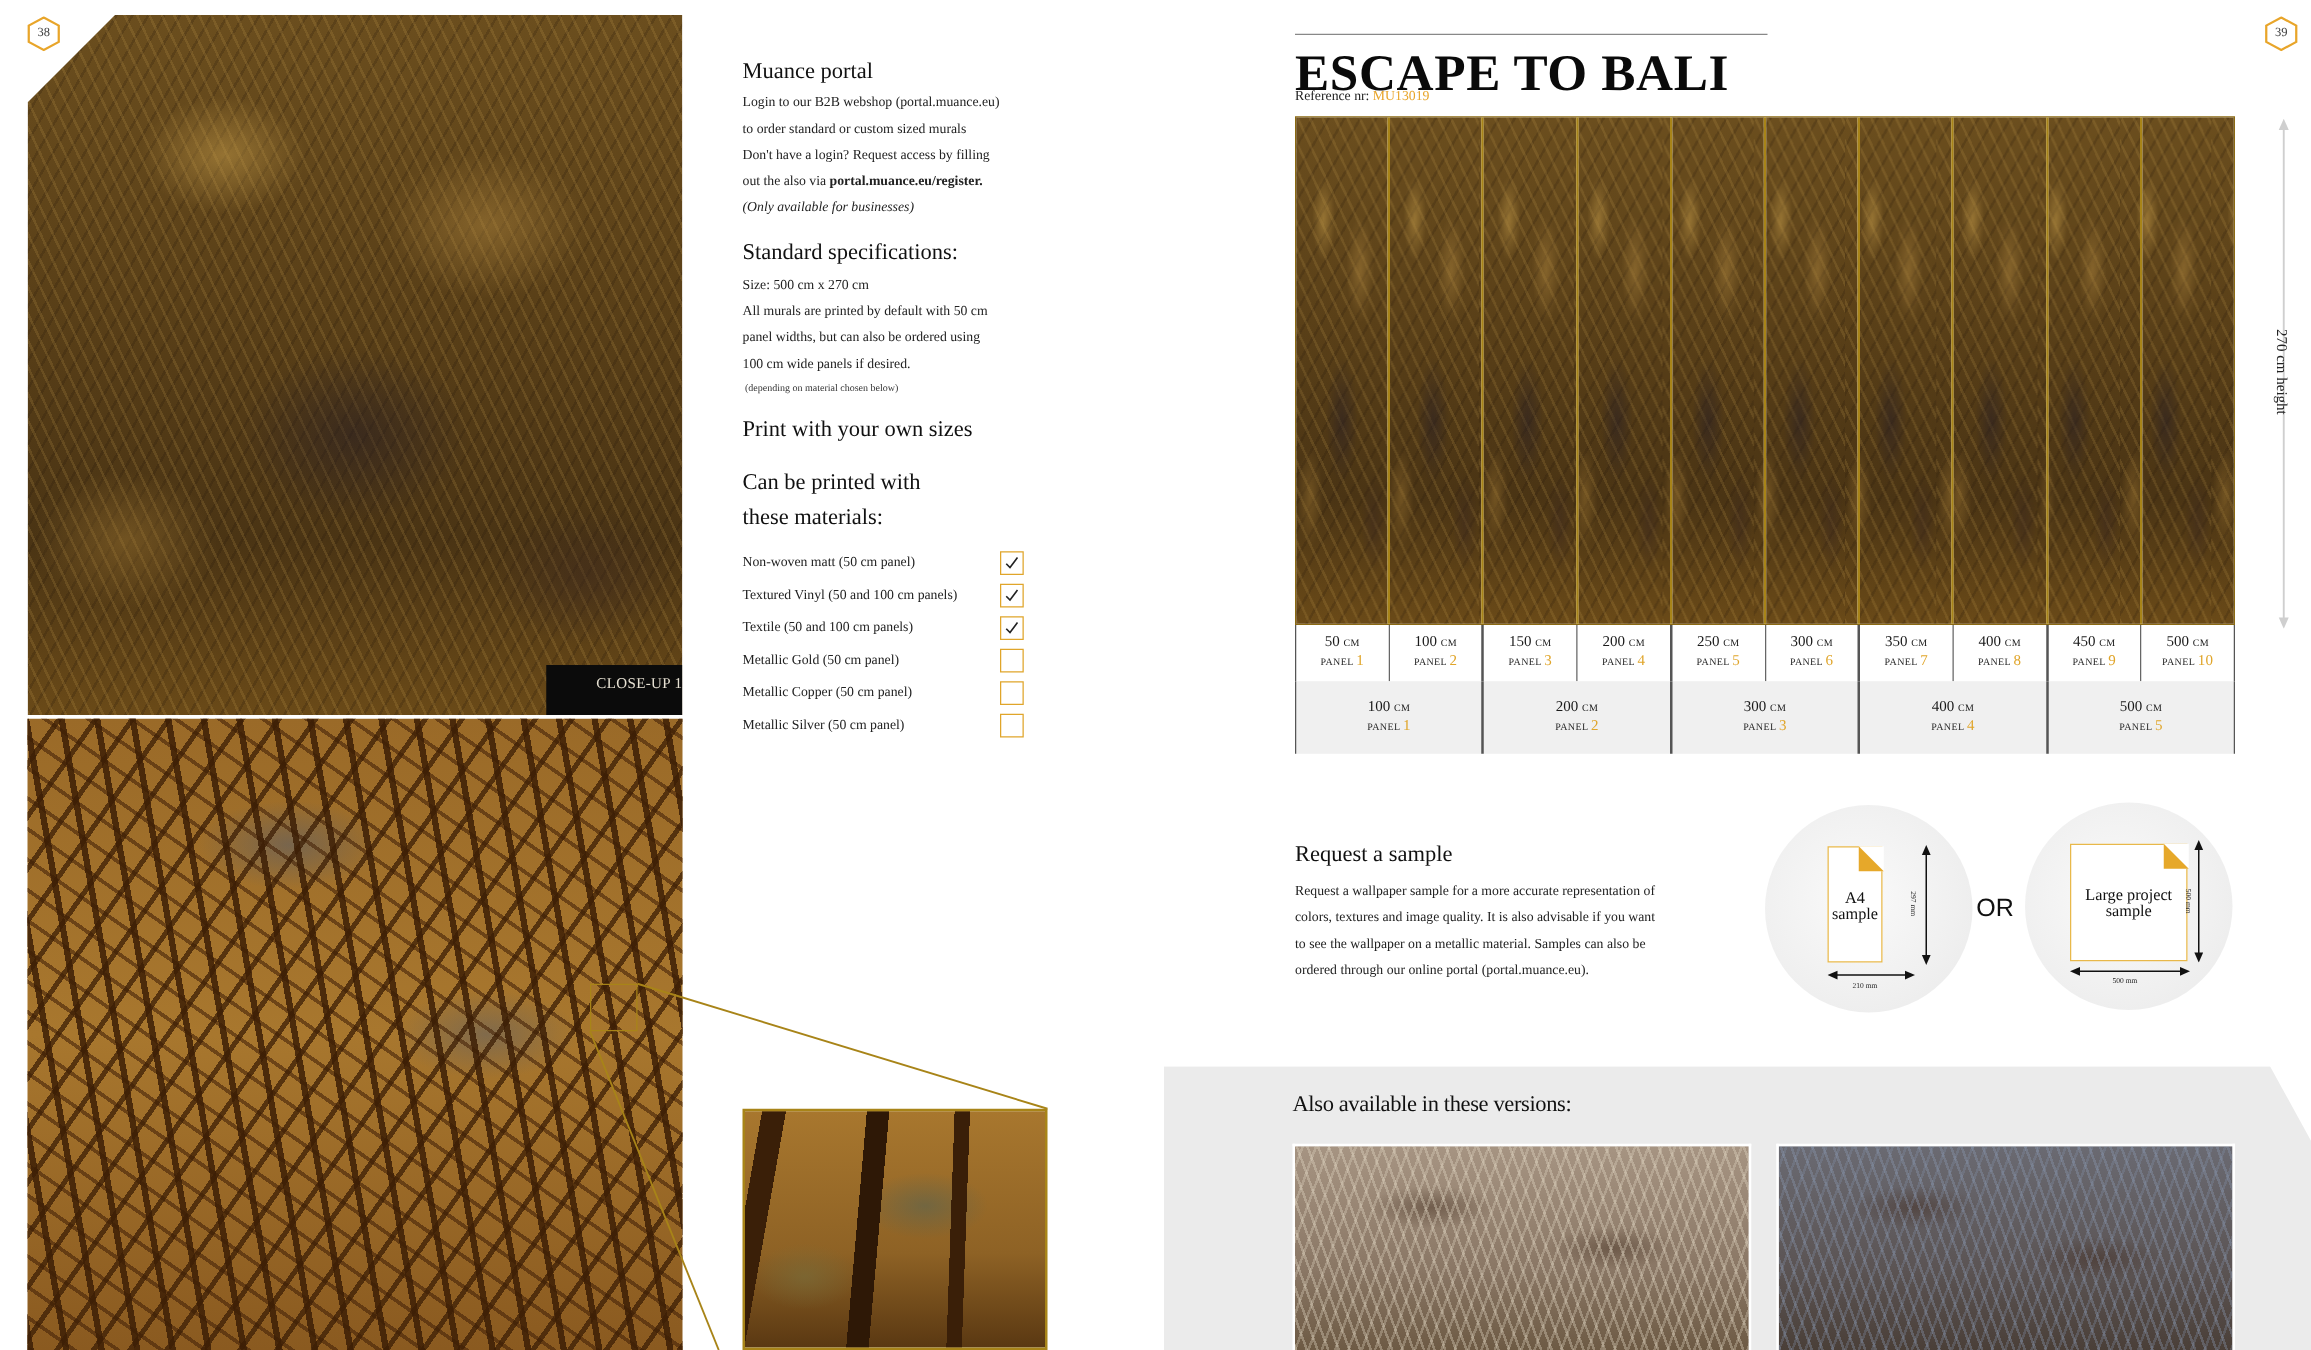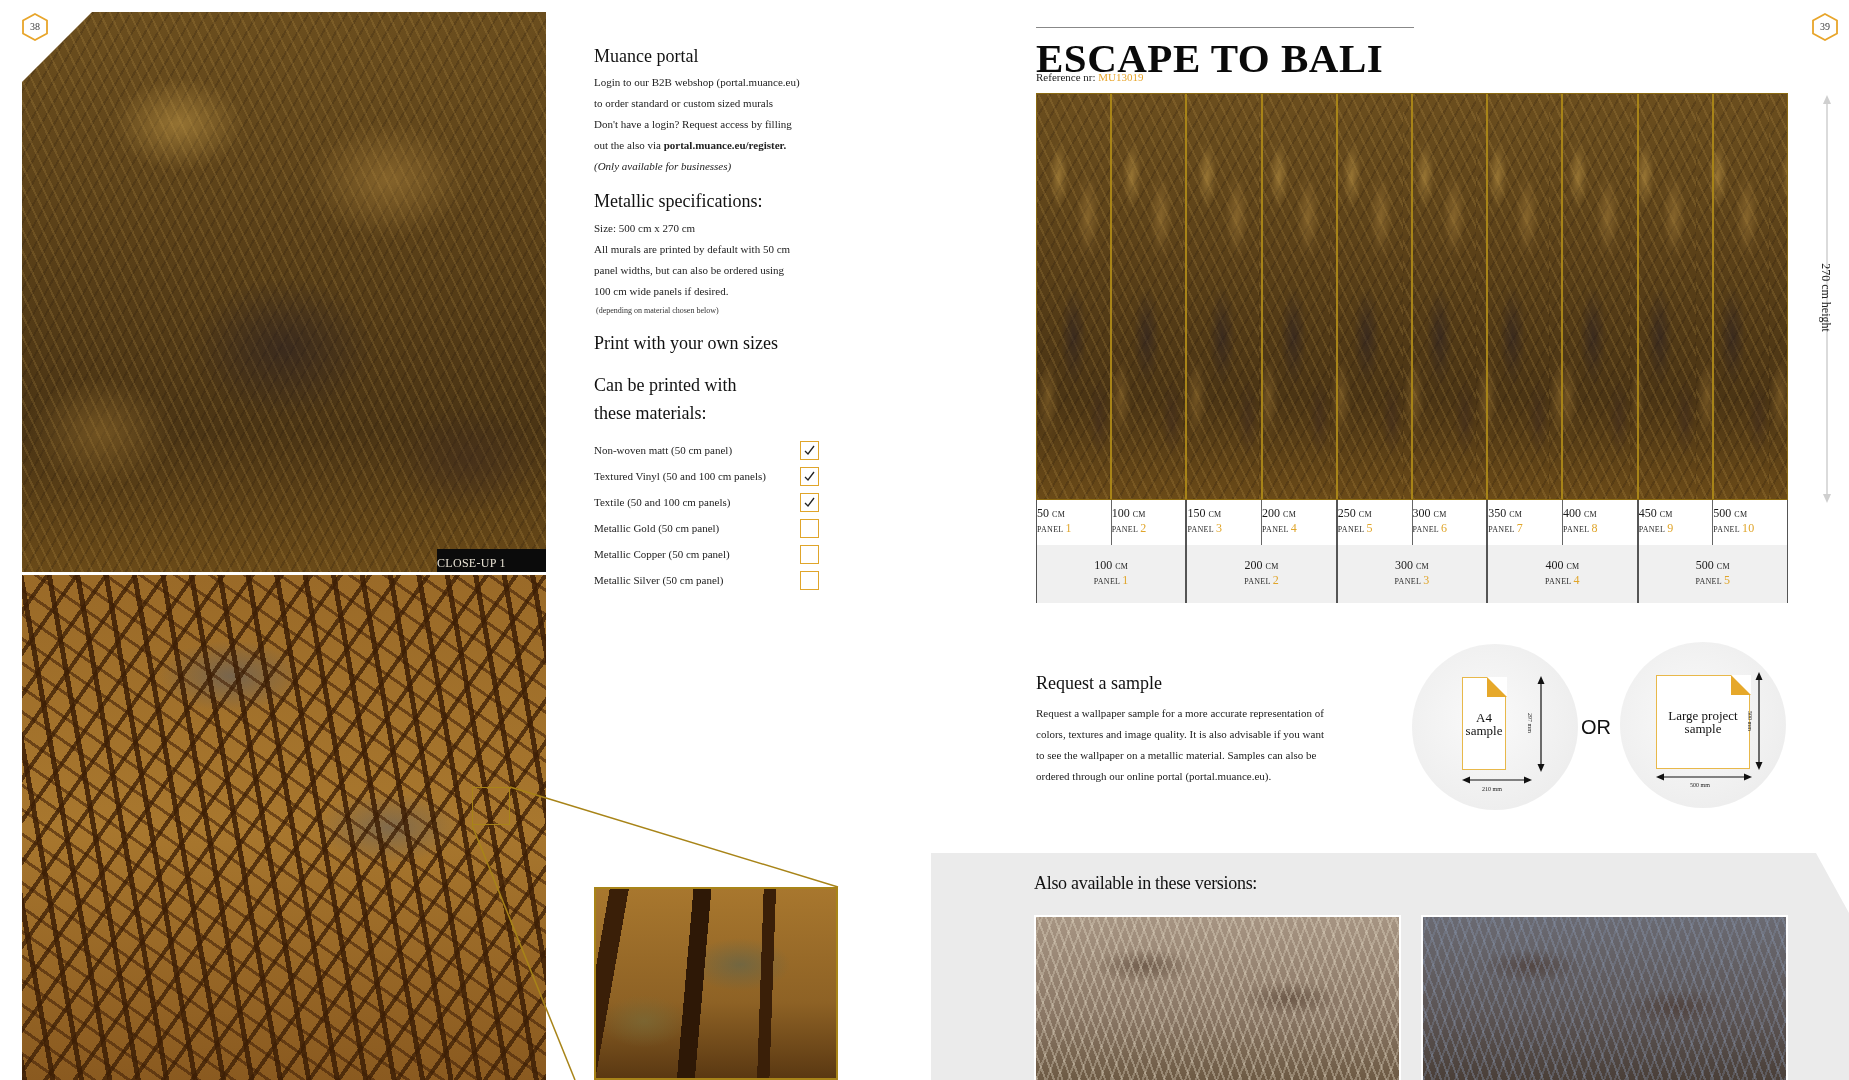--- a/index.html
+++ b/index.html
@@ -54,21 +54,21 @@
     background:
       repeating-linear-gradient(70deg, rgba(140,155,180,.35) 0 2px, transparent 2px 8px),
       repeating-linear-gradient(-70deg, rgba(130,145,170,.3) 0 2px, transparent 2px 10px),
       radial-gradient(ellipse 20% 15% at 30% 30%, rgba(70,50,40,.55), transparent 70%),
       radial-gradient(ellipse 20% 15% at 70% 55%, rgba(70,50,40,.55), transparent 70%),
       linear-gradient(180deg, #6a6a72 0%, #5b5454 60%, #4a3f38 100%);
   }
 
   
   .img-top { left: 22px; top: 12px; width: 524px; height: 560px; clip-path: polygon(70px 0, 100% 0, 100% 100%, 0 100%, 0 70px); }
-  .closeup-label { position: absolute; right: 0; bottom: 0; width: 109px; height: 23px; background: #0b0b0b; color: #e8e2d4; font-size: 12px; line-height: 28px; text-align: left; letter-spacing: .3px; font-family: "Liberation Serif", serif; }
+  .closeup-label { position: absolute; right: 0; bottom: 0; width: 109px; height: 40px; background: #0b0b0b; color: #e8e2d4; font-size: 12px; line-height: 28px; text-align: right; letter-spacing: .3px; font-family: "Liberation Serif", serif; }
   .img-bottom { left: 22px; top: 575px; width: 524px; height: 505px; }
   .src-box { left: 472px; top: 787px; width: 38px; height: 38px; border: 1.5px solid #a88418; }
   .zoom-box { left: 594px; top: 887px; width: 244px; height: 193px; border: 2px solid #a88418; }
 
   
   .mid { left: 594px; top: 44px; width: 250px; }
   .h2 { font-size: 18px; font-weight: normal; color: #111; font-family: "Liberation Serif", serif; line-height: 1.35; }
   .p { font-size: 11px; line-height: 21px; color: #222; font-family: "Liberation Serif", serif; }
   .p b { font-weight: bold; }
   .p i { font-style: italic; }
@@ -80,21 +80,21 @@
 
   
   .title-rule { left: 1036px; top: 27px; width: 378px; height: 1px; background: #888; }
   .title { left: 1036px; top: 34px; font-size: 41px; font-weight: bold; letter-spacing: .5px; color: #0a0a0a; font-family: "Liberation Serif", serif; }
   .ref { left: 1036px; top: 71px; font-size: 11px; color: #222; font-family: "Liberation Serif", serif; }
   .ref .code { color: #e8a52a; }
   .mural { left: 1036px; top: 93px; width: 752px; height: 407px; border: 1px solid #8b6a12; display: flex; }
   .mural .panel { flex: 1; height: 100%; border-right: 2px solid #a88418; }
   .mural .panel:last-child { border-right: none; }
   .row50 { left: 1036px; top: 500px; width: 752px; height: 45px; display: flex; background: #fff; border-left: 1.5px solid #555; border-right: 1.5px solid #555; }
-  .row50 .cell { flex: 1; text-align: left; border-right: 1.5px solid #666; padding-top: 6px; }
+  .row50 .cell { flex: 1; text-align: center; border-right: 1.5px solid #666; padding-top: 6px; }
   .row50 .cell:nth-child(even) { border-right: 2px solid #555; }
   .row50 .cell:last-child { border-right: none; }
   .row100 { left: 1036px; top: 545px; width: 752px; height: 58px; display: flex; background: #f0f0f0; border-left: 1.5px solid #555; border-right: 1.5px solid #555; }
   .row100 .cell { flex: 1; text-align: center; border-right: 2px solid #555; padding-top: 13px; }
   .row100 .cell:last-child { border-right: none; }
   .cm { font-size: 12px; color: #1a1a1a; font-family: "Liberation Serif", serif; }
   .cm small { font-size: 8px; letter-spacing: .3px; }
   .pn { font-size: 8px; color: #2a2a2a; font-family: "Liberation Serif", serif; letter-spacing: .3px; }
   .pn em { font-style: normal; font-size: 12px; color: #e0a52a; }
 
@@ -148,21 +148,21 @@
   <div style="margin-top:4px;">
     <div class="p">Login to our B2B webshop (portal.muance.eu)</div>
     <div class="p">to order standard or custom sized murals</div>
     <div class="p">Don't have a login? Request access by filling</div>
     <div class="p">
       <span>out the also via </span><b>portal.muance.eu/register.</b>
     </div>
     <div class="p"><i>(Only available for businesses)</i></div>
   </div>
 
-  <div class="h2" style="margin-top:12px;">Metallic specifications:</div>
+  <div class="h2" style="margin-top:12px;">Standard specifications:</div>
   <div style="margin-top:4px;">
     <div class="p">Size: 500 cm x 270 cm</div>
     <div class="p">All murals are printed by default with 50 cm</div>
     <div class="p">panel widths, but can also be ordered using</div>
     <div class="p">100 cm wide panels if desired.</div>
     <div class="tiny" style="margin-top:4px; padding-left:2px;">(depending on material chosen below)</div>
   </div>
 
   <div class="h2" style="margin-top:16px;">Print with your own sizes</div>
 

